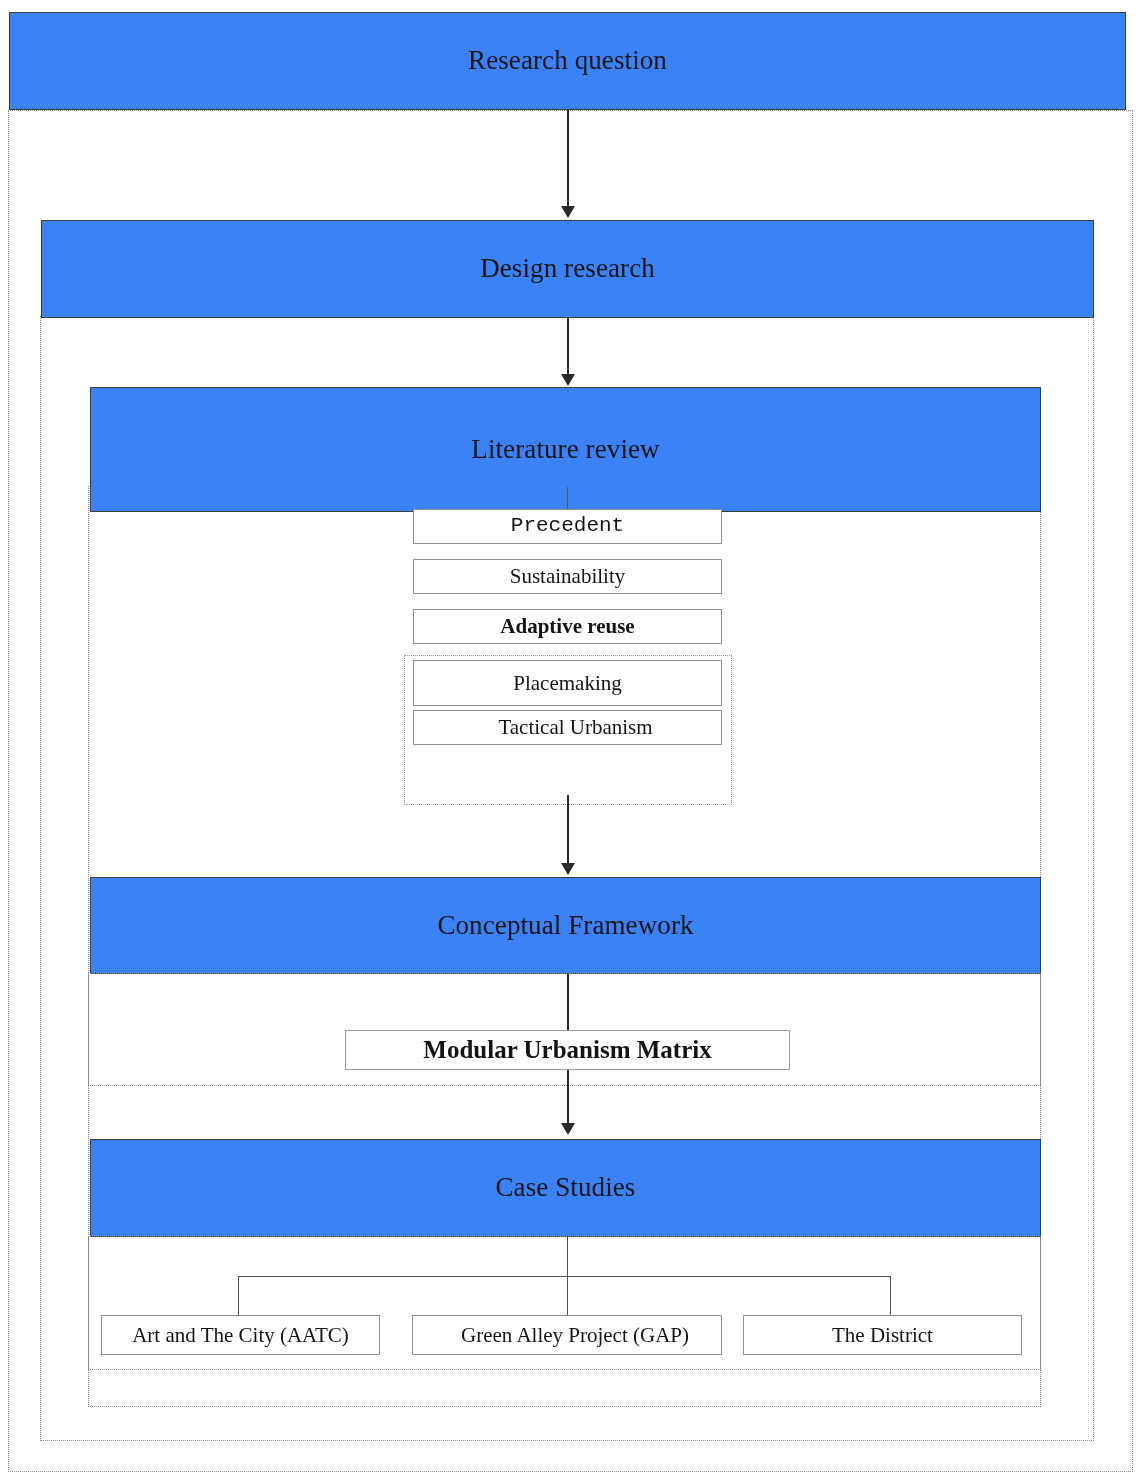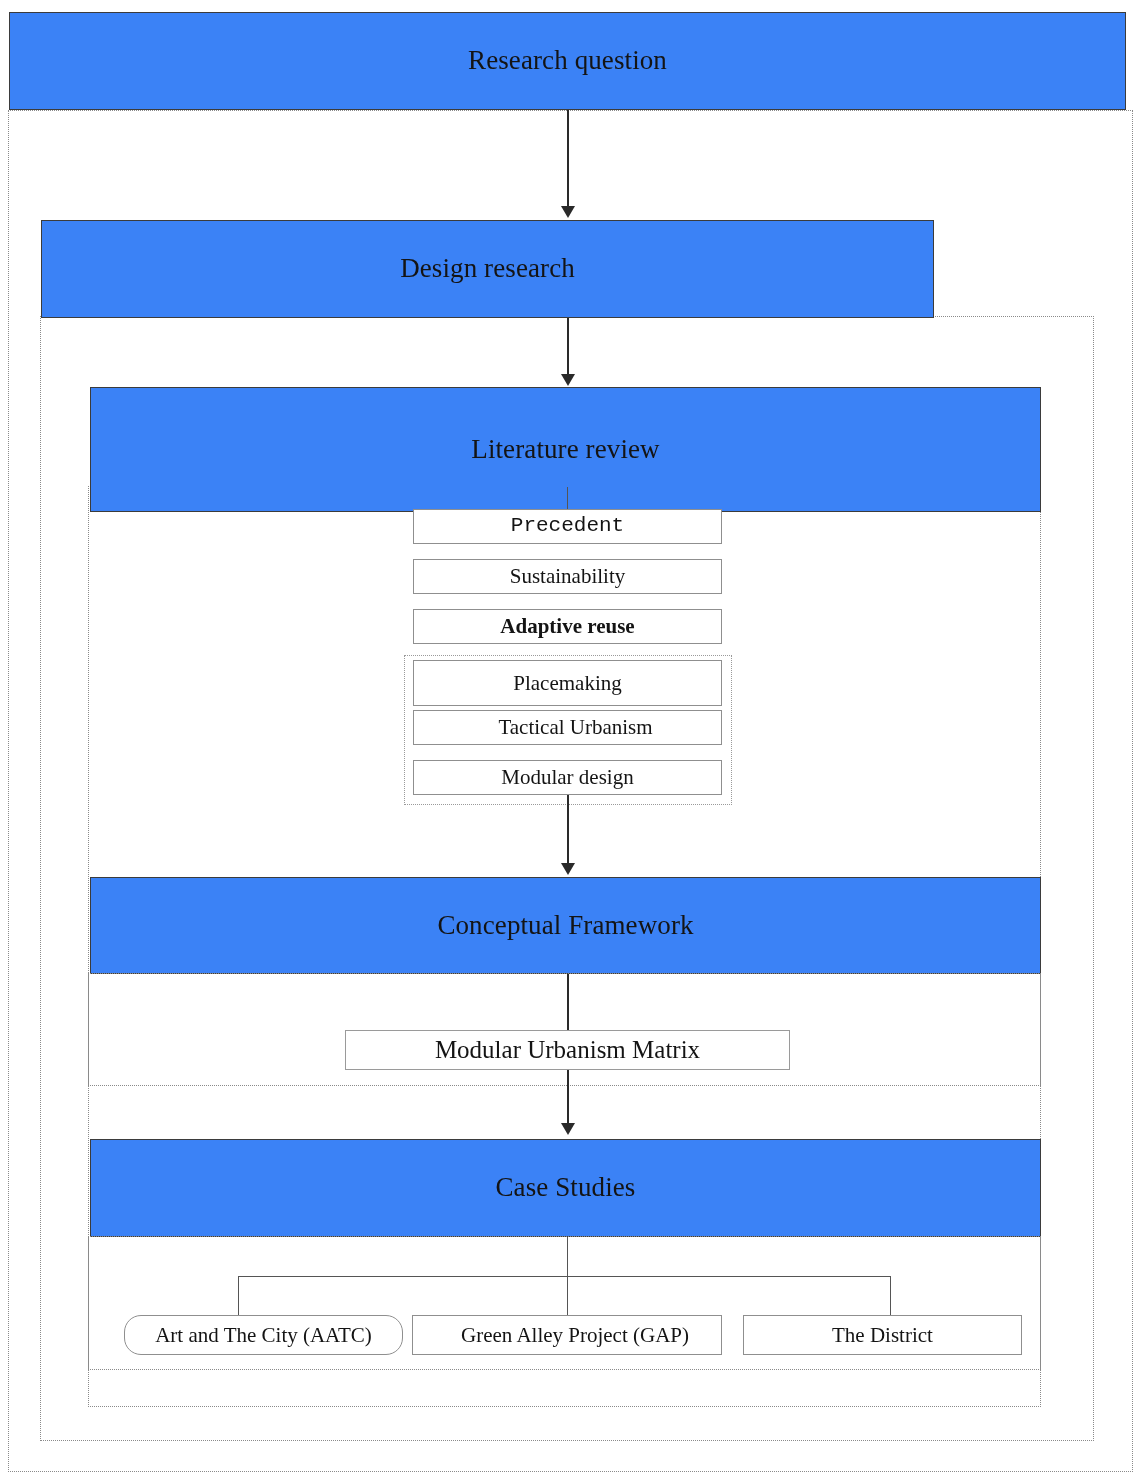--- a/index.html
+++ b/index.html
@@ -69,20 +69,21 @@
   }
 
   .matrix-box {
     position: absolute;
     border: 1px solid #9a9a9a;
     background: #ffffff;
     box-sizing: border-box;
     display: flex;
     align-items: center;
     justify-content: center;
+    font-weight: bold;
   }
   .matrix-label {
     font-size: 25px;
     line-height: 1.05;
     color: #141414;
   }
 
   .case-box {
     position: absolute;
     border: 1px solid #8f8f8f;
@@ -135,21 +136,21 @@
 
   <div class="dotted-container" style="left:88px; top:486px; width:953px; height:921px;"></div>
 
   <div class="stage-box" style="left:9px; top:12px; width:1117px; height:98px;">
     <span class="stage-label">Research question</span>
   </div>
 
   <div class="v-line" style="left:567px; top:110px; height:98px;"></div>
   <div class="arrow-head" style="left:561px; top:206px;"></div>
 
-  <div class="stage-box" style="left:41px; top:220px; width:893px; height:98px;">
+  <div class="stage-box" style="left:41px; top:220px; width:1053px; height:98px;">
     <span class="stage-label">Design research</span>
   </div>
 
   <div class="v-line" style="left:567px; top:318px; height:57px;"></div>
   <div class="arrow-head" style="left:561px; top:374px;"></div>
 
   <div class="stage-box" style="left:90px; top:387px; width:951px; height:125px;">
     <span class="stage-label">Literature review</span>
   </div>
 
@@ -170,23 +171,20 @@
   </div>
 
   <div class="sub-box" style="left:413px; top:660px; width:309px; height:46px;">
     <span class="sub-label">Placemaking</span>
   </div>
 
   <div class="sub-box" style="left:413px; top:710px; width:309px; height:35px;padding-left:16px;">
     <span class="sub-label">Tactical Urbanism</span>
   </div>
 
-  <div class="sub-box" style="left:413px; top:760px; width:309px; height:35px;">
-    <span class="sub-label">Modular design</span>
-  </div>
 
   <div class="v-line" style="left:567px; top:795px; height:70px;"></div>
   <div class="arrow-head" style="left:561px; top:863px;"></div>
 
   <div class="stage-box" style="left:90px; top:877px; width:951px; height:97px;">
     <span class="stage-label">Conceptual Framework</span>
   </div>
 
   <div class="dotted-container" style="left:88px; top:973px; width:953px; height:113px;"></div>
 
@@ -204,21 +202,21 @@
   </div>
 
   <div class="dotted-container" style="left:88px; top:1236px; width:953px; height:134px;"></div>
 
   <div class="v-line-thin" style="left:567px; top:1237px; height:39px;"></div>
   <div class="h-line-thin" style="left:238px; top:1276px; width:652px;"></div>
   <div class="v-line-thin" style="left:238px; top:1276px; height:39px;"></div>
   <div class="v-line-thin" style="left:567px; top:1276px; height:39px;"></div>
   <div class="v-line-thin" style="left:890px; top:1276px; height:39px;"></div>
 
-  <div class="case-box" style="left:124px; top:1315px; width:279px; height:40px;border-radius:17px;">
+  <div class="case-box" style="left:101px; top:1315px; width:279px; height:40px;">
     <span class="case-label">Art and The City (AATC)</span>
   </div>
 
   <div class="case-box" style="left:412px; top:1315px; width:310px; height:40px;padding-left:16px;">
     <span class="case-label">Green Alley Project (GAP)</span>
   </div>
 
   <div class="case-box" style="left:743px; top:1315px; width:279px; height:40px;">
     <span class="case-label">The District</span>
   </div>

